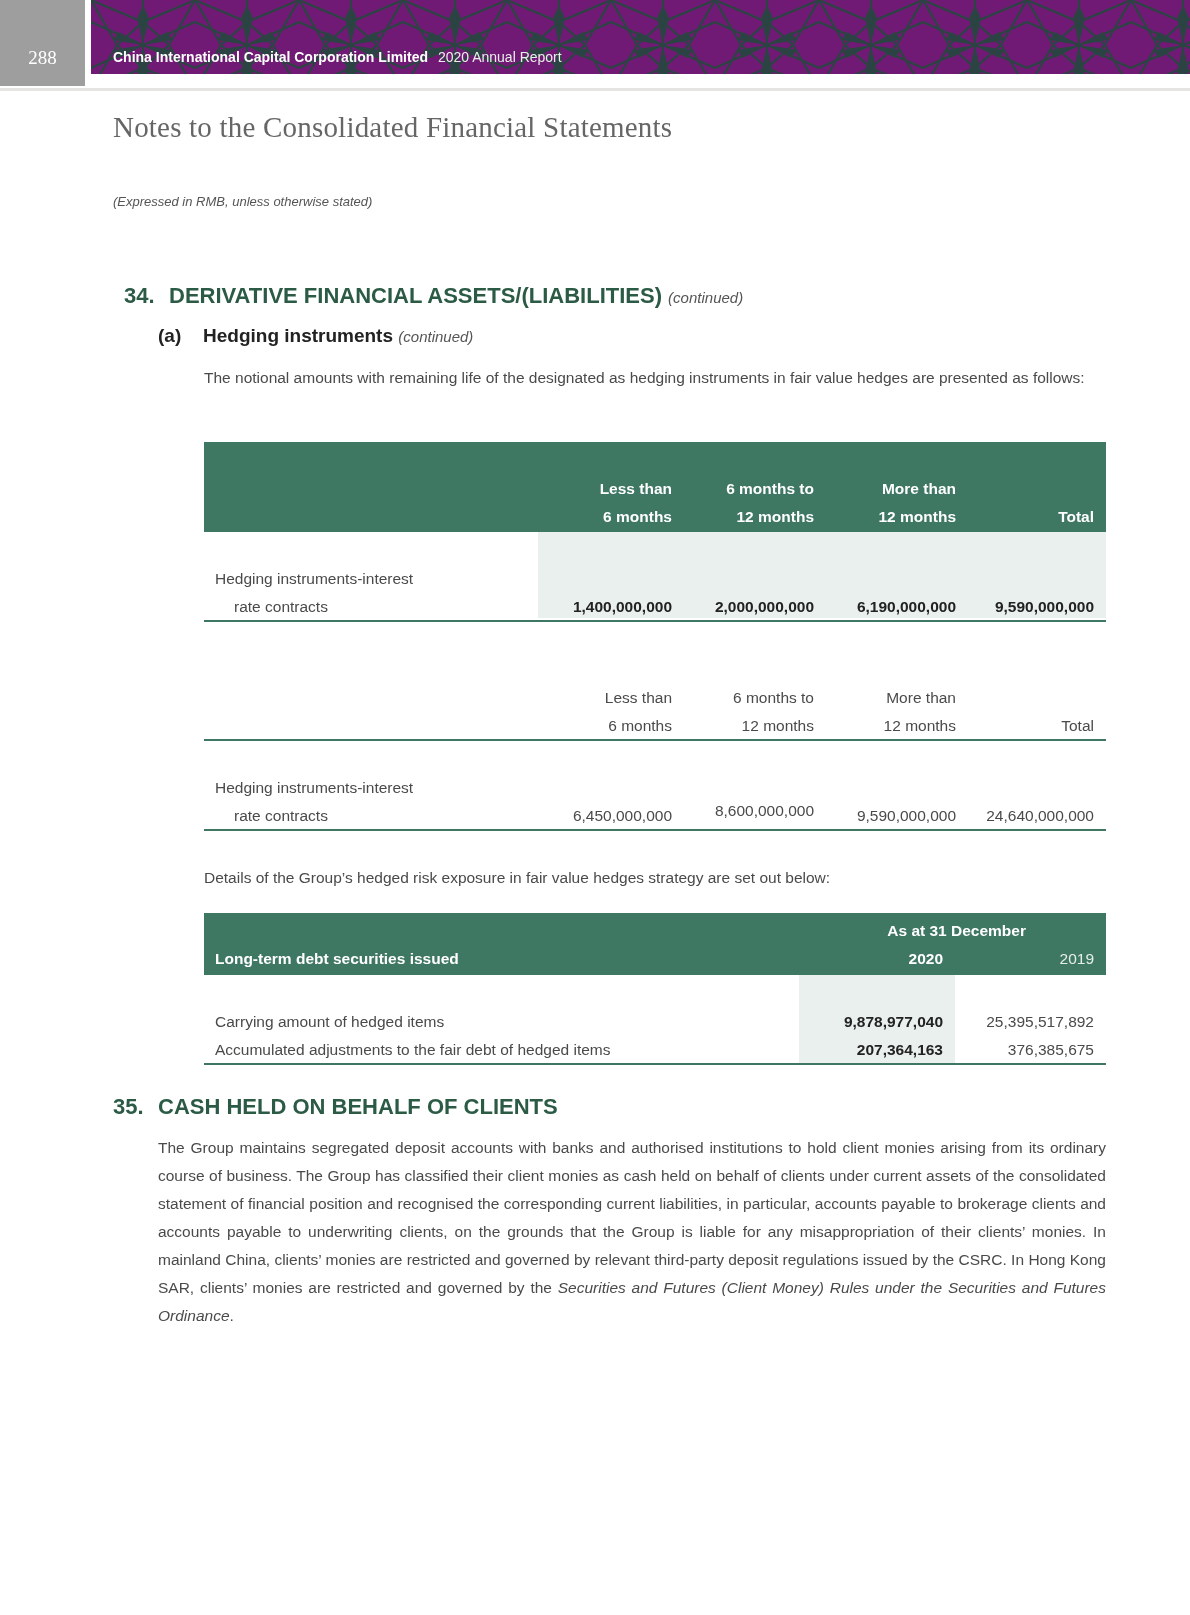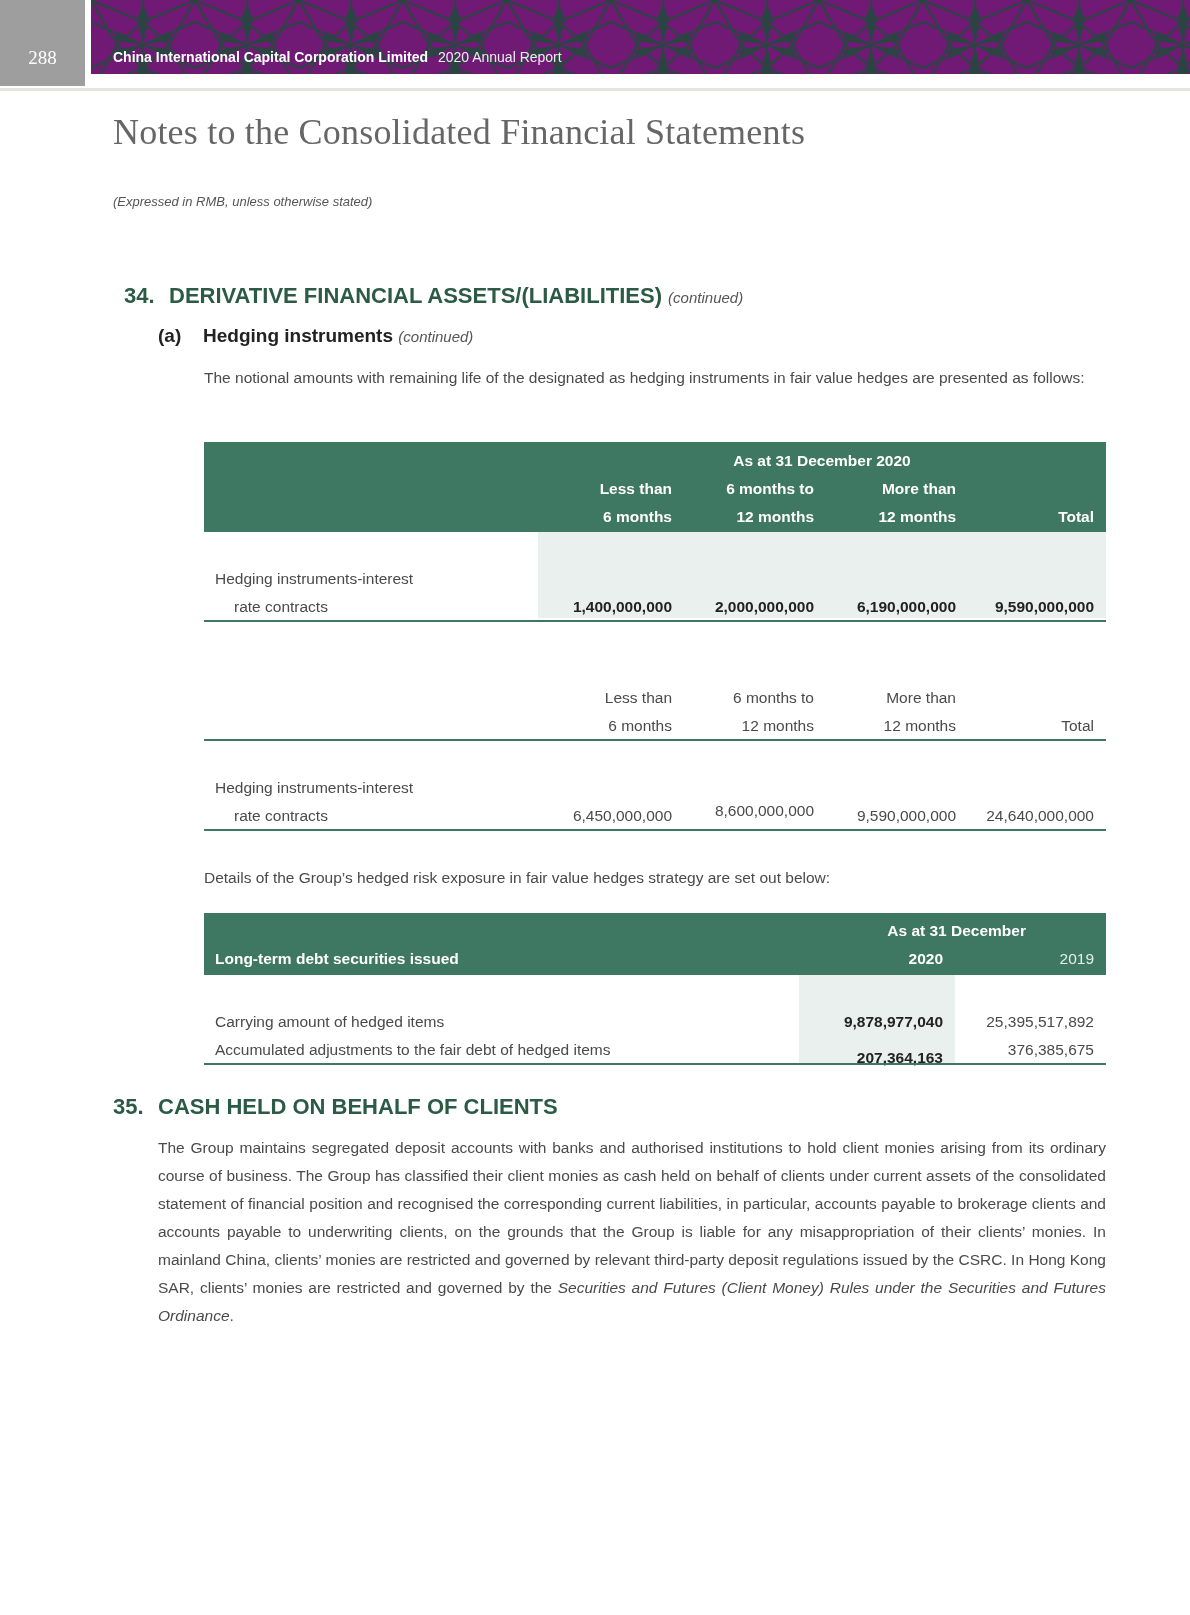--- a/index.html
+++ b/index.html
@@ -11,21 +11,21 @@
                   display:flex; align-items:center; justify-content:center; }
   .page-num { font-family:"Liberation Serif", serif; font-size:19px; color:#ffffff; margin-top:30px; }
   .banner { position:absolute; left:91px; top:0; width:1099px; height:74px; background:#701a75; overflow:hidden; }
   .banner svg { position:absolute; left:0; top:0; }
   .banner-text { position:absolute; left:22px; top:49px; color:#ffffff; font-size:14px; white-space:nowrap; }
   .banner-text .company { font-weight:bold; }
   .banner-text .report { font-weight:normal; margin-left:6px; color:#e8efe9; }
   .header-rule { position:absolute; left:0; top:88px; width:1190px; height:3px; background:#e6e3e3; }
 
   .page-title { position:absolute; left:113px; top:111px; font-family:"Liberation Serif", serif;
-                font-size:36px; color:#666666; letter-spacing:0.2px; }
+                font-size:29px; color:#666666; letter-spacing:0.2px; }
   .expressed { position:absolute; left:113px; top:194px; font-size:13px; font-style:italic; color:#555; }
 
   .sec-heading { position:absolute; font-weight:bold; color:#2b5a45; font-size:22px; }
   .sec-heading .cont { font-weight:normal; font-style:italic; font-size:15px; color:#555; }
   .sub-heading { position:absolute; left:158px; top:325px; font-weight:bold; font-size:19px; color:#222; }
   .sub-heading .num { display:inline-block; width:45px; }
   .sub-heading .cont { font-weight:normal; font-style:italic; font-size:15px; color:#555; }
 
   .para { position:absolute; font-size:15.5px; line-height:28px; color:#4a4a4a; text-align:justify; }
 
@@ -83,21 +83,20 @@
 </div>
 <div class="sub-heading">
   <span class="num">(a)</span><span>Hedging instruments</span>
   <span class="cont">(continued)</span>
 </div>
 <div class="para" style="left:204px; top:364px; width:902px;">The notional amounts with remaining life of the designated as hedging instruments in fair value hedges are presented as follows:</div>
 
 <div class="tbl" style="top:442px; height:180px;">
   <div class="hdr-green" style="position:absolute; left:0; top:0; width:902px; height:90px;"></div>
   <div class="shade" style="left:334px; top:90px; width:568px; height:86px;"></div>
-  <div class="cell bold" style="left:334px; width:568px; top:10px; text-align:center; color:#fff;">As at 31 December 2020</div>
   <div class="cell r bold" style="right:434px; top:38px; color:#fff;">Less than</div>
   <div class="cell r bold" style="right:434px; top:66px; color:#fff;">6 months</div>
   <div class="cell r bold" style="right:292px; top:38px; color:#fff;">6 months to</div>
   <div class="cell r bold" style="right:292px; top:66px; color:#fff;">12 months</div>
   <div class="cell r bold" style="right:150px; top:38px; color:#fff;">More than</div>
   <div class="cell r bold" style="right:150px; top:66px; color:#fff;">12 months</div>
   <div class="cell r bold" style="right:12px; top:66px; color:#fff;">Total</div>
   <div class="cell light" style="left:11px; top:128px;">Hedging instruments-interest</div>
   <div class="cell light" style="left:30px; top:156px;">rate contracts</div>
   <div class="cell r bold" style="right:434px; top:156px;">1,400,000,000</div>
@@ -131,21 +130,21 @@
   <div class="hdr-green" style="position:absolute; left:0; top:0; width:902px; height:62px;"></div>
   <div class="shade" style="left:595px; top:62px; width:156px; height:88px;"></div>
   <div class="cell bold" style="left:11px; top:37px; color:#fff;">Long-term debt securities issued</div>
   <div class="cell bold" style="right:80px; top:9px; color:#fff;">As at 31 December</div>
   <div class="cell r bold" style="right:163px; top:37px; color:#fff;">2020</div>
   <div class="cell r" style="right:12px; top:37px; color:#e6eeea;">2019</div>
   <div class="cell light" style="left:11px; top:100px;">Carrying amount of hedged items</div>
   <div class="cell r bold" style="right:163px; top:100px;">9,878,977,040</div>
   <div class="cell r light" style="right:12px; top:100px;">25,395,517,892</div>
   <div class="cell light" style="left:11px; top:128px;">Accumulated adjustments to the fair debt of hedged items</div>
-  <div class="cell r bold" style="right:163px; top:128px;margin-top:8px;">207,364,163</div>
+  <div class="cell r bold" style="right:163px; top:128px;">207,364,163</div>
   <div class="cell r light" style="right:12px; top:128px;">376,385,675</div>
   <div class="rule" style="top:150px;"></div>
 </div>
 
 <div class="sec-heading" style="left:113px; top:1094px;">
   <span style="display:inline-block;width:45px;">35.</span><span>CASH HELD ON BEHALF OF CLIENTS</span>
 </div>
 <div class="para" style="left:158px; top:1134px; width:948px;"><span>The Group maintains segregated deposit accounts with banks and authorised institutions to hold client monies arising from its ordinary course of business. The Group has classified their client monies as cash held on behalf of clients under current assets of the consolidated statement of financial position and recognised the corresponding current liabilities, in particular, accounts payable to brokerage clients and accounts payable to underwriting clients, on the grounds that the Group is liable for any misappropriation of their clients’ monies. In mainland China, clients’ monies are restricted and governed by relevant third-party deposit regulations issued by the CSRC. In Hong Kong SAR, clients’ monies are restricted and governed by the </span><span style="font-style:italic;">Securities and Futures (Client Money) Rules under the Securities and Futures Ordinance</span><span>.</span></div>
 
 </body></html>

